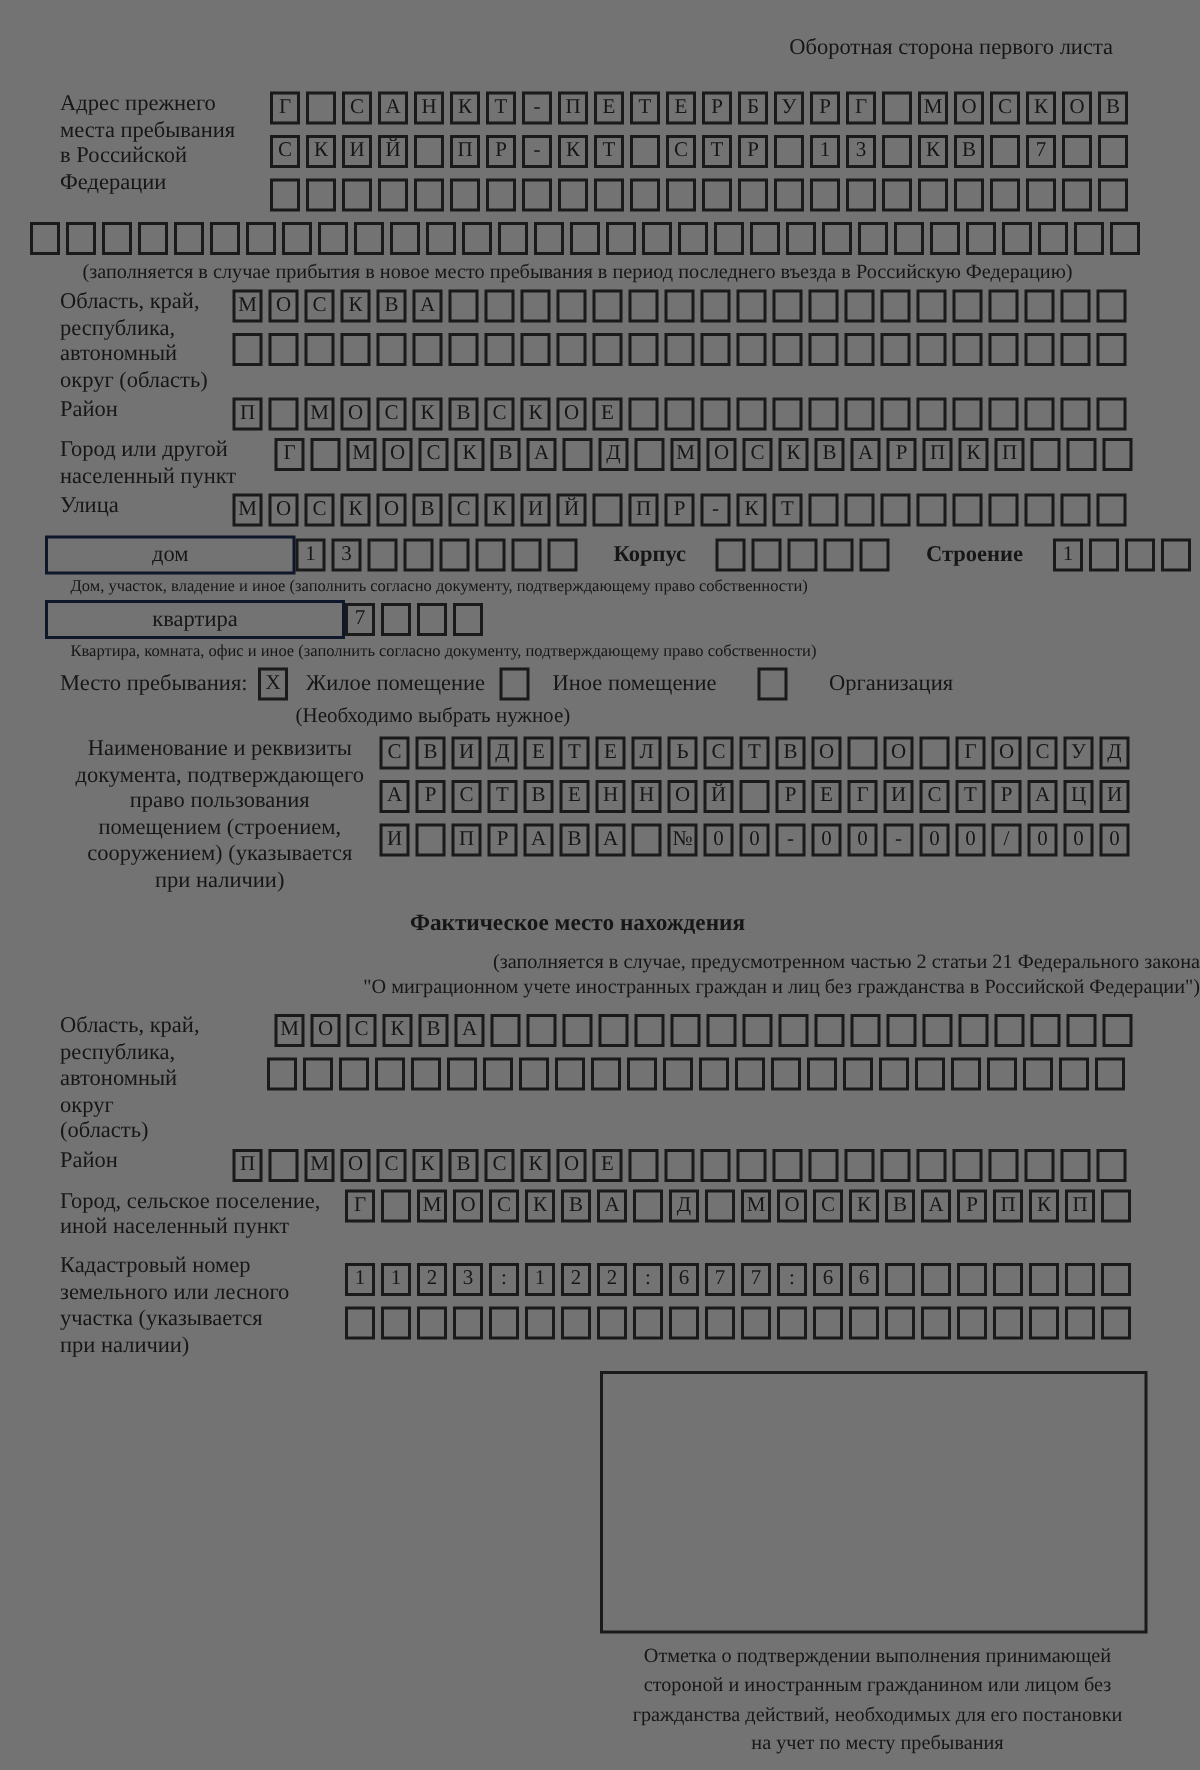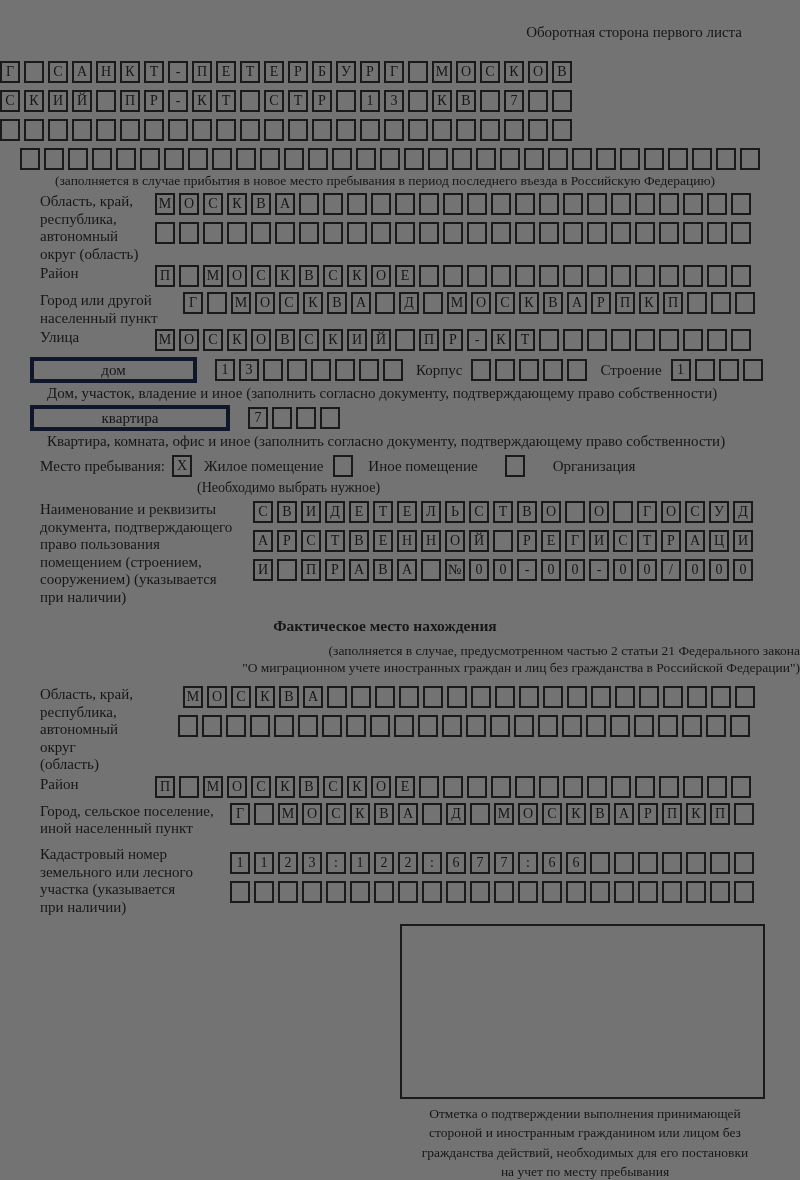--- a/index.html
+++ b/index.html
@@ -14,48 +14,52 @@
   .cell{width:20px;height:22px;border:2px solid #1a1a1a;box-sizing:border-box;margin-right:4px;
         display:flex;align-items:center;justify-content:center;font-size:14px;line-height:1;flex-shrink:0;}
   .b-addr{margin-top:20px;}
   .full-row{margin-top:7px;margin-left:20px;margin-bottom:3px;}
   .cap-center{text-align:center;font-size:13.5px;margin-bottom:4px;padding-right:30px;}
   .sec-title{font-size:16.5px;font-weight:bold;text-align:center;margin:6px 30px 8px 0;}
   .b-obl{margin-bottom:2px;min-height:70px;}
   .b-raion{margin-bottom:5px;}
   .b-ulitsa{margin:2px 0 6px;}
   .dom-row{display:flex;align-items:center;margin-left:30px;margin-bottom:2px;}
-  .named-rect{border:4px solid #0f172a;height:26px;box-sizing:border-box;display:flex;align-items:center;
-              justify-content:center;font-size:15px;margin-right:18px;flex-shrink:0;}
+  .named-rect{border:2px solid #0f172a;height:26px;box-sizing:border-box;display:flex;align-items:center;
+              justify-content:center;font-size:15px;margin-right:0;flex-shrink:0;}
   .dom-rect{width:167px}.kv-rect{width:200px}
-  .inline-label{font-size:15px;margin:0 9px;}
-  .cap-left{font-size:15px;margin:2px 0 3px 47px;}
+  .inline-label{font-size:15px;margin:0 20px;font-weight:bold;}
+  .cap-left{font-size:11px;margin:2px 0 3px 47px;}
   .mesto-row{display:flex;align-items:center;margin-left:40px;margin-top:5px;font-size:15px;}
   .ml7{margin-left:7px}.ml8{margin-left:8px}.ml10{margin-left:10px}.ml11{margin-left:11px}
   .ml24{margin-left:24px}.ml27{margin-left:27px}.ml28{margin-left:28px}.ml23{margin-left:23px}
   .mesto-note{font-size:14px;margin:3px 0 5px 197px;}
-  .b-doc{margin-bottom:8px;}
+  .b-doc{margin-bottom:8px;text-align:center;}
   .fakt-title{font-size:15.5px;font-weight:bold;text-align:center;margin:10px 30px 7px 0;}
   .fakt-cap{text-align:right;font-size:13.5px;line-height:1.32;}
   .fakt-caps{margin-bottom:9px;}
   .b-fobl{margin-bottom:2px;min-height:70px;}
   .b-fraion{margin-bottom:5px;}
   .b-fgorod{margin-bottom:8px;}
   .b-kad .rows-col{padding-top:6px;}
   .stamp-rect{margin:8px 0 0 400px;width:365px;height:175px;border:2px solid #1a1a1a;box-sizing:border-box;}
   .stamp-note{margin:5px 0 0 390px;width:390px;text-align:center;font-size:13.5px;line-height:1.42;white-space:pre-line;}
 </style>
 </head>
 <body>
 
 <div class="page">
 
   <div class="header-note">Оборотная сторона первого листа</div>
 
   <div class="block b-addr">
+    <div class="label w180">Адрес прежнего
+места пребывания
+в Российской
+Федерации</div>
     <div class="rows-col">
       <div class="cells-row">
           <div class="cell">Г</div>
           <div class="cell"></div>
           <div class="cell">С</div>
           <div class="cell">А</div>
           <div class="cell">Н</div>
           <div class="cell">К</div>
           <div class="cell">Т</div>
           <div class="cell">-</div>

